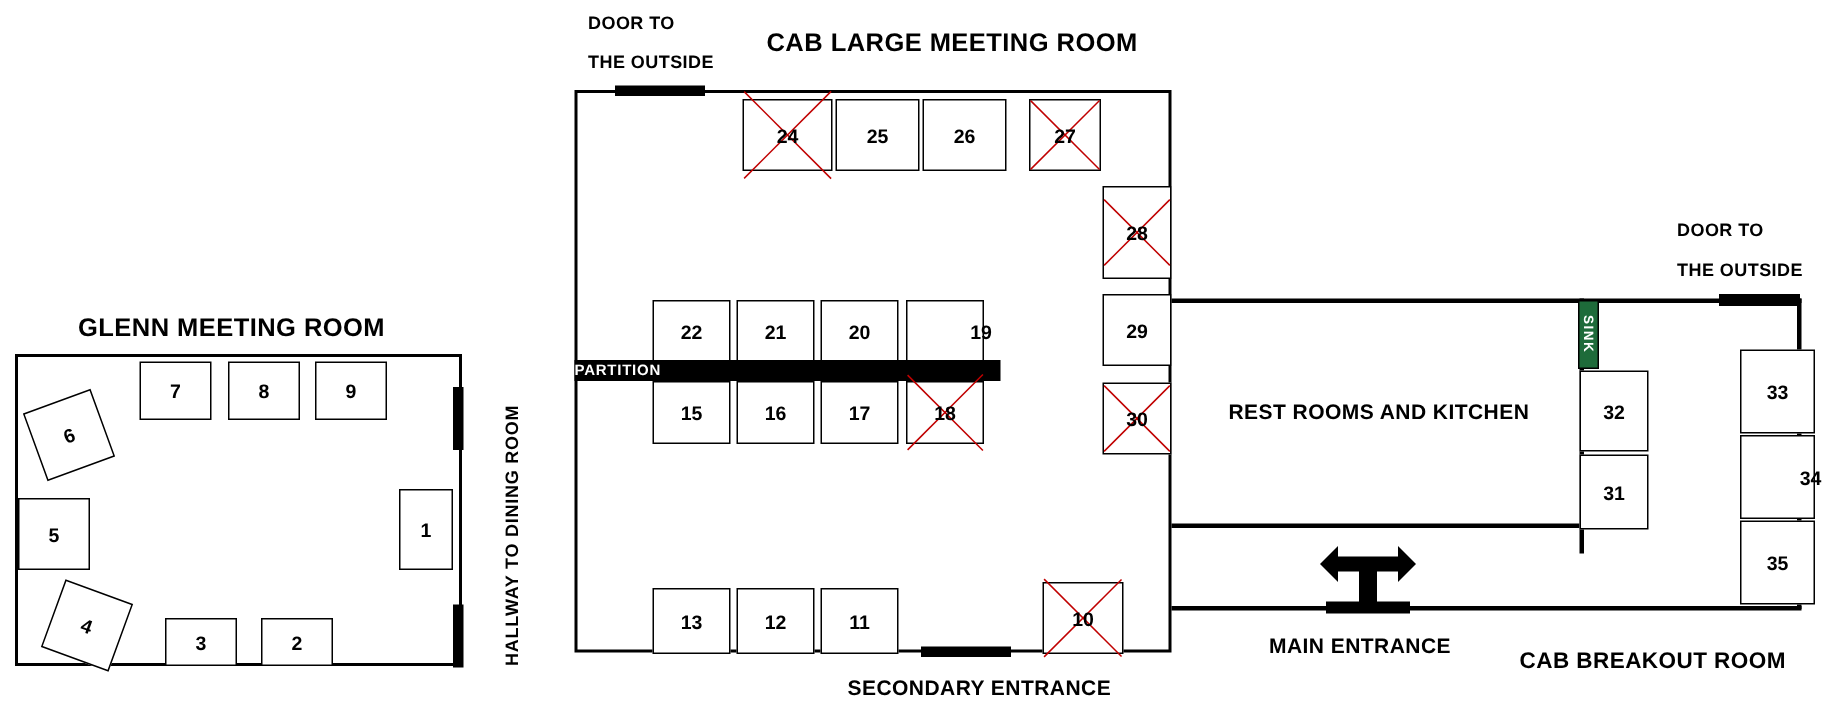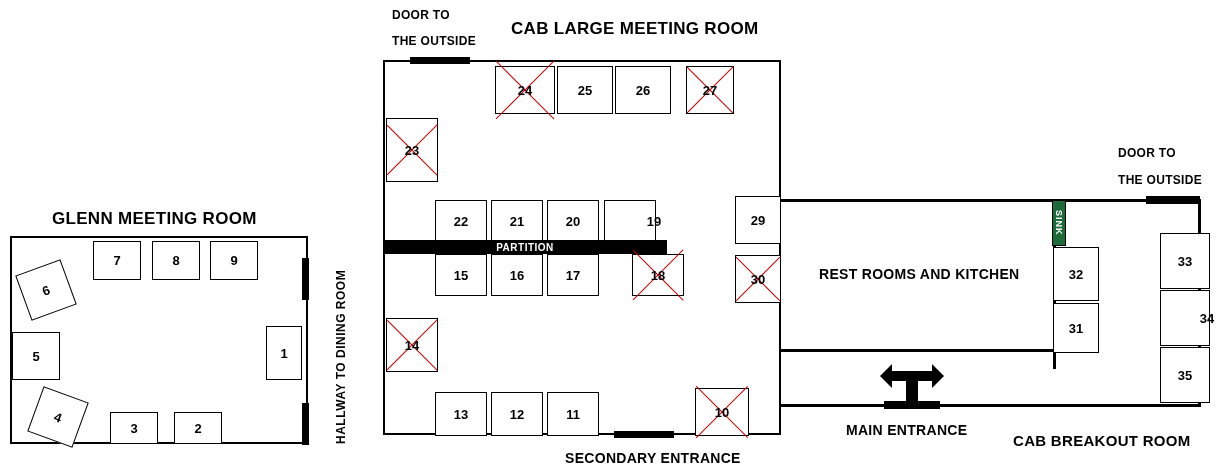--- a/index.html
+++ b/index.html
@@ -26,21 +26,21 @@
     transform-origin:center;
   }
   .seat.x::before{transform:translate(-50%,-50%) rotate(45deg);}
   .seat.x::after{transform:translate(-50%,-50%) rotate(-45deg);}
   .seat span{position:relative;z-index:2;}
   .wall{position:absolute;background:#000;}
   .room{position:absolute;border:2px solid #000;box-sizing:border-box;background:transparent;}
   .thickdoor{position:absolute;background:#000;}
   .partition{
     position:absolute;background:#000;color:#fff;font-weight:bold;
-    font-size:10px;display:flex;align-items:center;justify-content:center;
+    font-size:10px;display:flex;align-items:center;justify-content:flex-start;
     letter-spacing:0.5px;
   }
   .sink{
     position:absolute;background:#1e6b3a;color:#fff;font-weight:bold;
     font-size:9px;display:flex;align-items:center;justify-content:center;
     writing-mode:vertical-rl;letter-spacing:1px;border:1px solid #000;
     box-sizing:border-box;
   }
   .vert-label{
     position:absolute;font-weight:bold;font-size:12px;color:#000;
@@ -116,28 +116,25 @@
   <div class="seat" style="left:557px;top:66px;width:56px;height:48px;">
     <span>25</span>
   </div>
   <div class="seat" style="left:615px;top:66px;width:56px;height:48px;">
     <span>26</span>
   </div>
   <div class="seat x" style="left:686px;top:66px;width:48px;height:48px;">
     <span>27</span>
   </div>
 
-  <div class="seat x" style="left:386px;top:118px;width:52px;height:64px;">
-    <span>23</span>
-  </div>
-
-  <div class="seat x" style="left:386px;top:318px;width:52px;height:54px;">
-    <span>14</span>
-  </div>
-
+
+
+  <div class="seat x" style="left:735px;top:124px;width:46px;height:62px;">
+    <span>28</span>
+  </div>
   <div class="seat" style="left:735px;top:196px;width:46px;height:48px;">
     <span>29</span>
   </div>
   <div class="seat x" style="left:735px;top:255px;width:46px;height:48px;">
     <span>30</span>
   </div>
 
   <div class="seat" style="left:435px;top:200px;width:52px;height:42px;">
     <span>22</span>
   </div>
@@ -157,21 +154,21 @@
 
   <div class="seat" style="left:435px;top:254px;width:52px;height:42px;">
     <span>15</span>
   </div>
   <div class="seat" style="left:491px;top:254px;width:52px;height:42px;">
     <span>16</span>
   </div>
   <div class="seat" style="left:547px;top:254px;width:52px;height:42px;">
     <span>17</span>
   </div>
-  <div class="seat x" style="left:604px;top:254px;width:52px;height:42px;margin-left:28px;">
+  <div class="seat x" style="left:604px;top:254px;width:52px;height:42px;">
     <span>18</span>
   </div>
 
   <div class="seat" style="left:435px;top:392px;width:52px;height:44px;">
     <span>13</span>
   </div>
   <div class="seat" style="left:491px;top:392px;width:52px;height:44px;">
     <span>12</span>
   </div>
   <div class="seat" style="left:547px;top:392px;width:52px;height:44px;">

